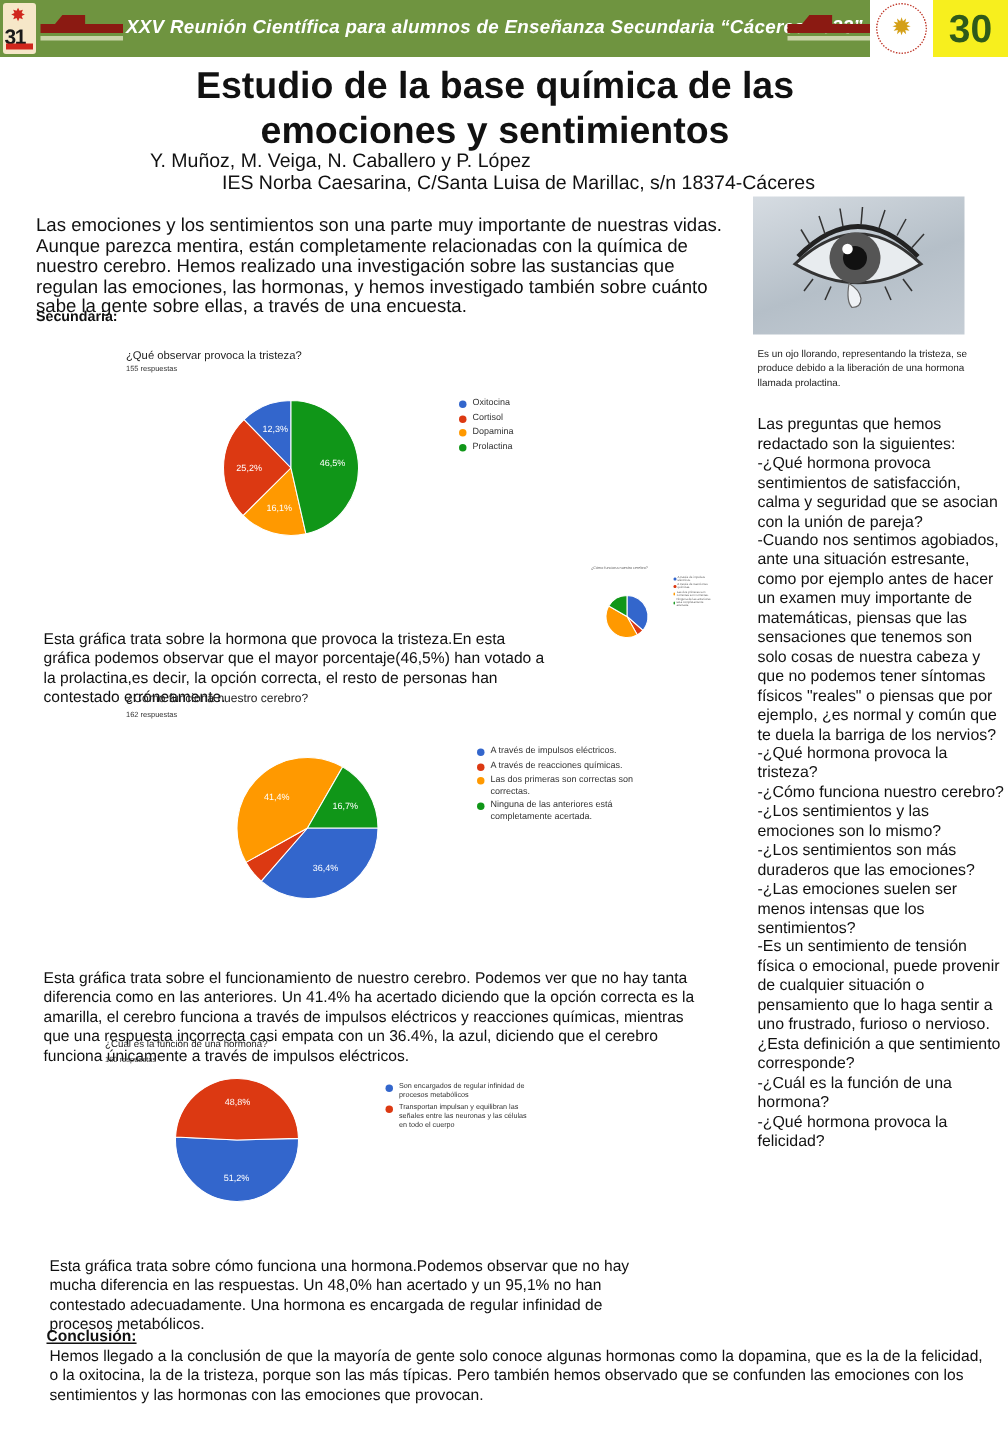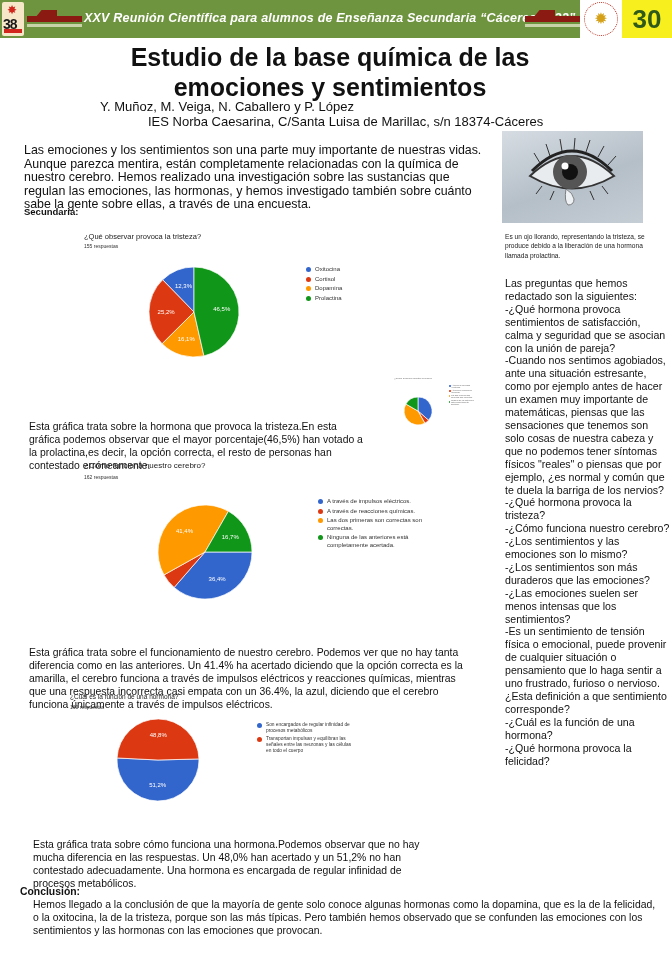--- a/index.html
+++ b/index.html
@@ -50,35 +50,35 @@
   .thumb .tq { position:absolute; left:0; top:0; font:2.5px "Liberation Sans", sans-serif; color:#666; white-space:nowrap; }
   .thumb .tlegend { position:absolute; left:55px; top:7px; font:2px "Liberation Sans", sans-serif; color:#666; }
   .thumb .tlegend div { display:flex; align-items:center; margin-bottom:1px; }
   .thumb .tlegend span.d { width:2px; height:2px; border-radius:50%; margin-right:1px; }
 
   .para { position: absolute; font: 10.4px/13px "Liberation Sans", sans-serif; color: #111; margin-top: 28px; }
   #para1 { left: 29px; top: 392px; width: 340px; }
   #para2 { left: 29px; top: 618px; width: 440px; }
   #para3 { left: 33px; top: 810px; width: 410px; }
 
-  .conclusion-label { position: absolute; left: 20px; top: 886px; font: bold 10.4px "Liberation Sans", sans-serif; }
+  .conclusion-label { position: absolute; left: 31px; top: 886px; font: bold 10.4px "Liberation Sans", sans-serif; text-decoration: underline; }
   .conclusion { position: absolute; left: 33px; top: 898px; width: 630px; font: 10.4px/13px "Liberation Sans", sans-serif; }
 
   
   .eye { position: absolute; left: 502px; top: 131px; width: 141px; height: 92px; background: linear-gradient(160deg, #d6dce2 0%, #b5bfc8 55%, #c5cdd5 100%); overflow: hidden; }
   .caption { position: absolute; left: 505px; top: 232px; width: 140px; font: 6.6px/9.3px "Liberation Sans", sans-serif; color: #222; }
   .questions { position: absolute; left: 505px; top: 277px; width: 165px; font: 10.6px/12.9px "Liberation Sans", sans-serif; color: #111; white-space: pre-line; }
 </style>
 </head>
 <body>
 
 <div class="header">
   <div class="logo-25">
     <span class="star">✸</span>
-    <span class="num">38</span>
+    <span class="num">31</span>
     <span class="bar"></span>
   </div>
   <div class="building" style="left:27px">
     <div class="roof"></div>
       <div class="body"></div>
       <div class="cap"></div>
   </div>
   <div class="header-title">XXV Reunión Científica para alumnos de Enseñanza Secundaria “Cáceres 2023”</div>
   <div class="building" style="left:525px">
     <div class="roof"></div>
@@ -210,21 +210,21 @@
         <span class="dot" style="background: rgb(51, 102, 204);"></span>
         <span>Son encargados de regular infinidad de procesos metabólicos</span>
       </div>
       <div class="item">
         <span class="dot" style="background: rgb(220, 57, 18);"></span>
         <span>Transportan impulsan y equilibran las señales entre las neuronas y las células en todo el cuerpo</span>
       </div>
     </div>
 </div>
 
-<div class="para" id="para3">Esta gráfica trata sobre cómo funciona una hormona.Podemos observar que no hay mucha diferencia en las respuestas. Un 48,0% han acertado y un 51,2% no han contestado adecuadamente. Una hormona es encargada de regular infinidad de procesos metabólicos.</div>
+<div class="para" id="para3">Esta gráfica trata sobre cómo funciona una hormona.Podemos observar que no hay mucha diferencia en las respuestas. Un 48,0% han acertado y un 95,1% no han contestado adecuadamente. Una hormona es encargada de regular infinidad de procesos metabólicos.</div>
 
 <div class="conclusion-label">Conclusión:</div>
 <div class="conclusion">Hemos llegado a la conclusión de que la mayoría de gente solo conoce algunas hormonas como la dopamina, que es la de la felicidad, o la oxitocina, la de la tristeza, porque son las más típicas. Pero también hemos observado que se confunden las emociones con los sentimientos y las hormonas con las emociones que provocan.</div>
 
 <div class="eye">
   <svg width="141" height="92" viewBox="0 0 141 92">
     <path d="M28 45 Q70 5 112 45 Q70 70 28 45 Z" fill="#e8ecef" stroke="#333" stroke-width="2"></path>
     <path d="M30 40 Q70 0 110 40" fill="none" stroke="#222" stroke-width="3"></path>
     <g stroke="#333" stroke-width="1">
       <line x1="38" y1="32" x2="32" y2="22"></line>

